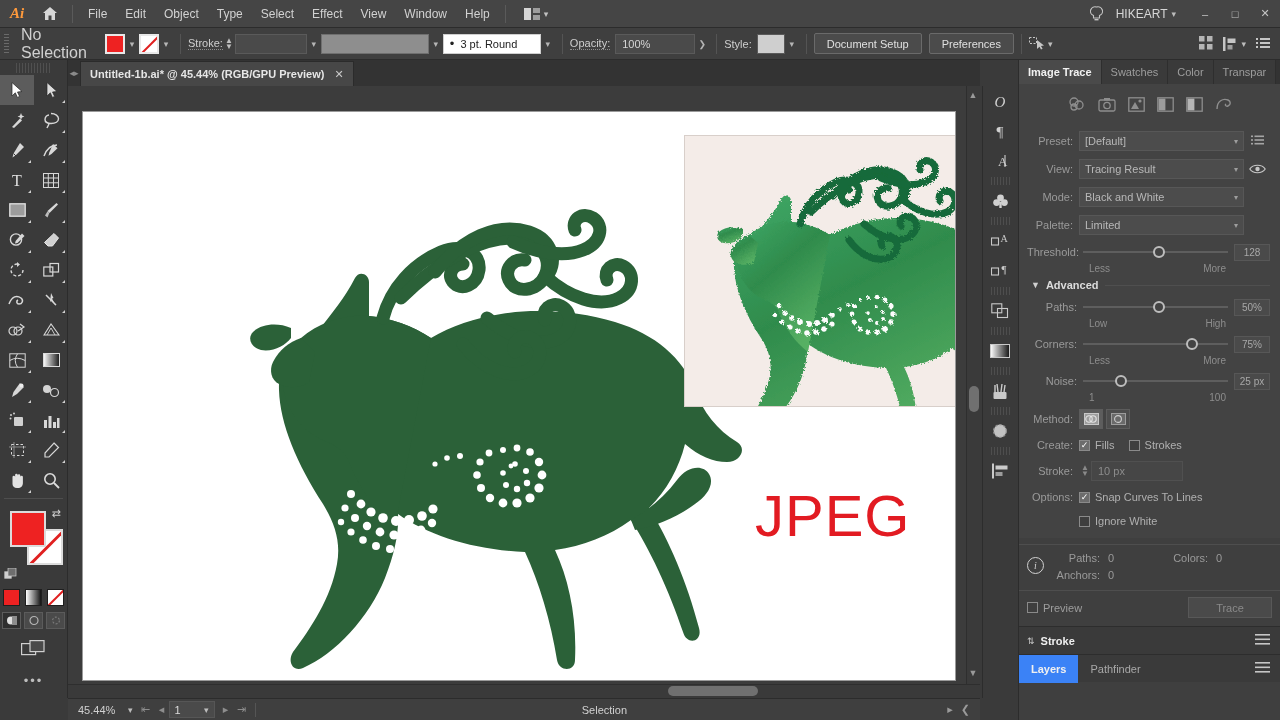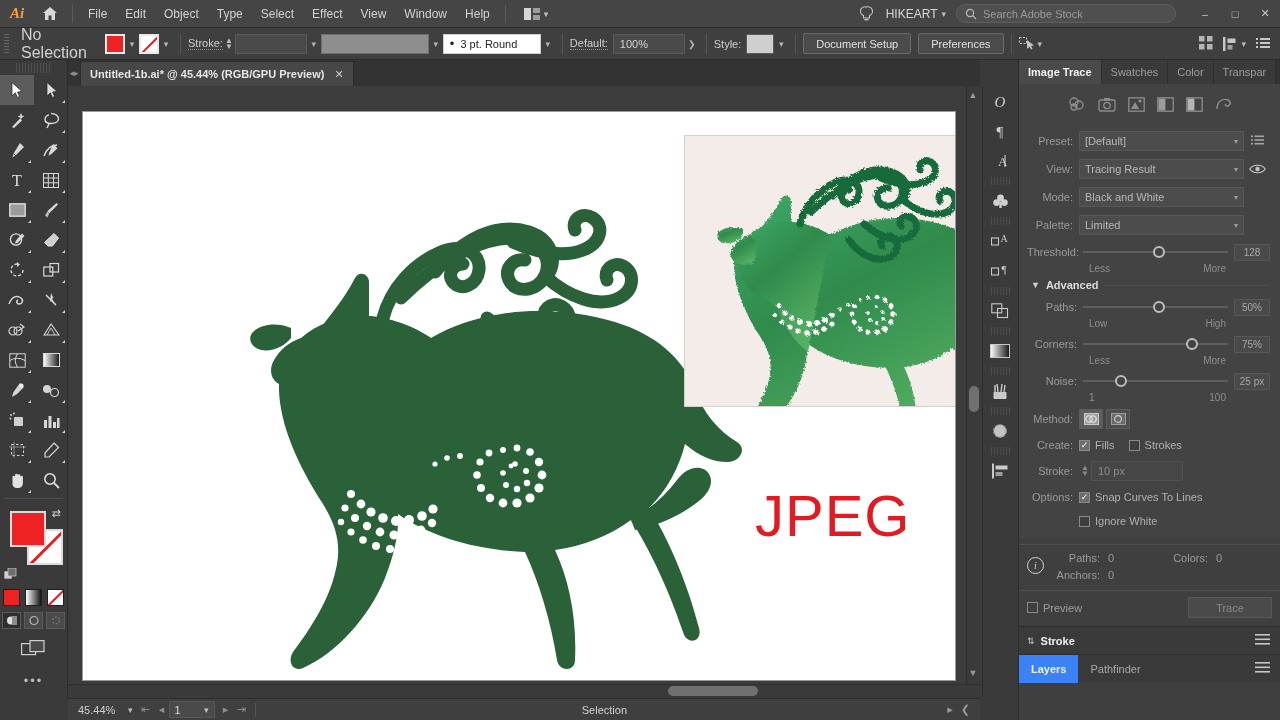--- a/index.html
+++ b/index.html
@@ -262,27 +262,20 @@
 
     <div class="mb-right">
       <div class="bulb">
         <svg width="13" height="16" viewBox="0 0 13 16">
             <path d="M6.5 1 A4.5 4.5 0 0 0 3.5 9.5 V12 H9.5 V9.5 A4.5 4.5 0 0 0 6.5 1 Z" fill="none" stroke="#c5c5c5" stroke-width="1.1"></path>
             <rect x="4.5" y="13" width="4" height="1.4" fill="#c5c5c5"></rect>
           </svg>
       </div>
       <div class="user-name">HIKEART</div>
       <span style="font-size:9px;color:#bbb">▾</span>
-      <div class="search-stock">
-        <svg width="12" height="12" viewBox="0 0 12 12">
-            <circle cx="5" cy="5" r="3.6" fill="none" stroke="#b9b9b9" stroke-width="1.2"></circle>
-            <line x1="7.6" y1="7.6" x2="11" y2="11" stroke="#b9b9b9" stroke-width="1.2"></line>
-          </svg>
-        <span>Search Adobe Stock</span>
-      </div>
       <div class="win-btns">
         <div class="win-btn">–</div>
         <div class="win-btn">□</div>
         <div class="win-btn">✕</div>
       </div>
     </div>
   </div>
 
   <div class="controlbar">
     <div class="grip"></div>
@@ -300,22 +293,22 @@
     <div class="field" style="width:72px"></div>
     <div class="caret">▾</div>
     <div class="field grey-bar" style="width:108px"></div>
     <div class="caret">▾</div>
     <div class="field white" style="width:98px;gap:6px">
       <span style="font-size:13px;line-height:8px">•</span>
       <span>3 pt. Round</span>
     </div>
     <div class="caret">▾</div>
     <div class="cb-sep"></div>
-    <span class="lbl lbl-dotted">Default:</span>
-    <div class="field" style="width:72px;margin-left:5px">100%</div>
+    <span class="lbl lbl-dotted">Opacity:</span>
+    <div class="field" style="width:80px;margin-left:5px">100%</div>
     <div class="caret">❯</div>
     <div class="cb-sep"></div>
     <span class="lbl">Style:</span>
     <div class="field" style="width:28px;margin-left:5px;background:#cfcfcf"></div>
     <div class="caret">▾</div>
     <div class="cb-sep"></div>
     <div class="btn">Document Setup</div>
     <div class="btn" style="margin-left:7px">Preferences</div>
     <div class="cb-sep"></div>
     <div style="display:flex;align-items:center;gap:3px">

